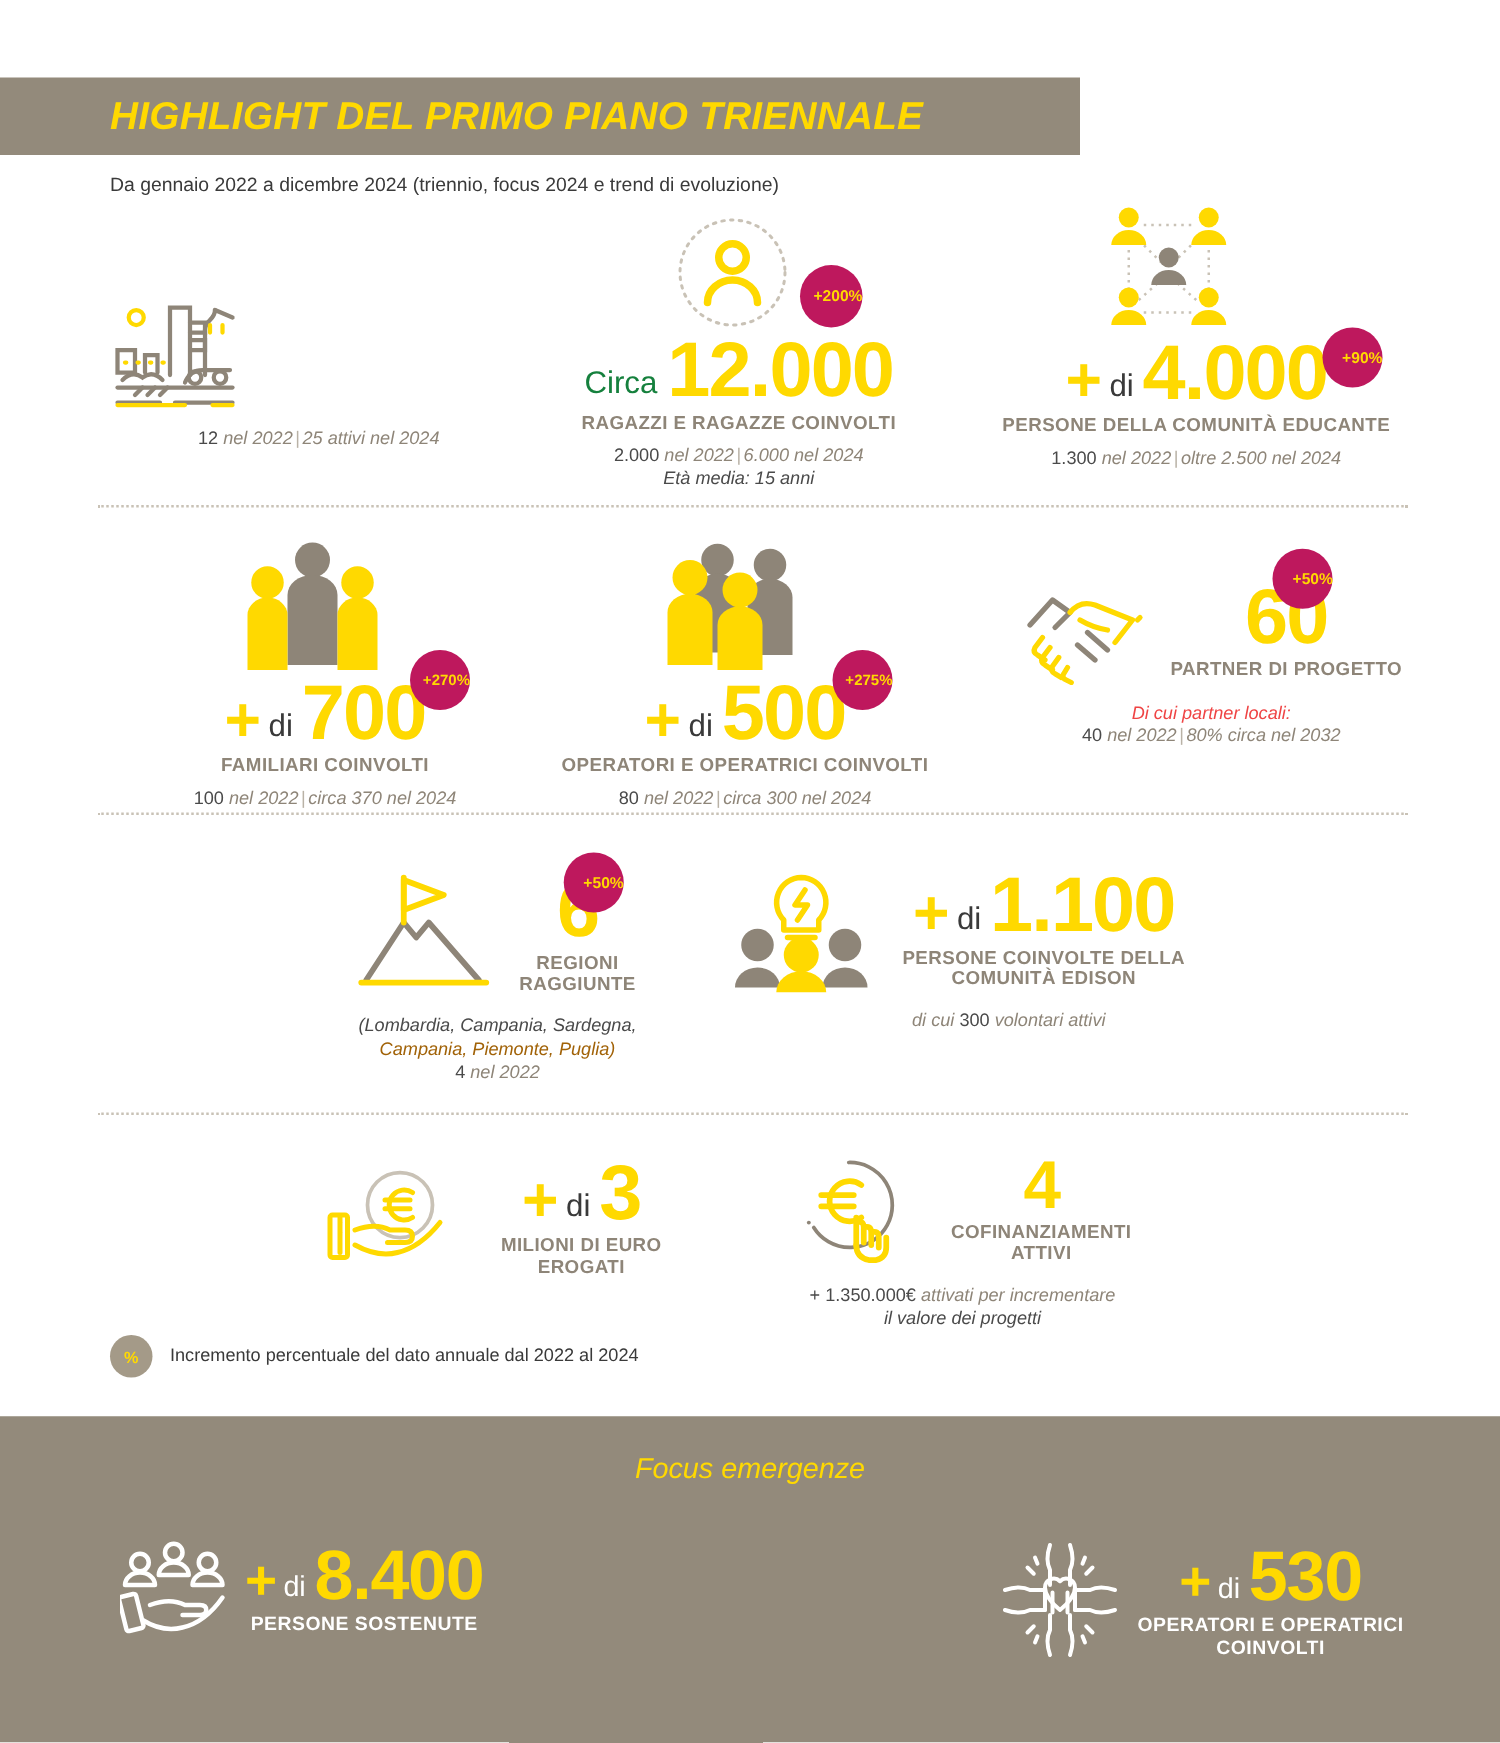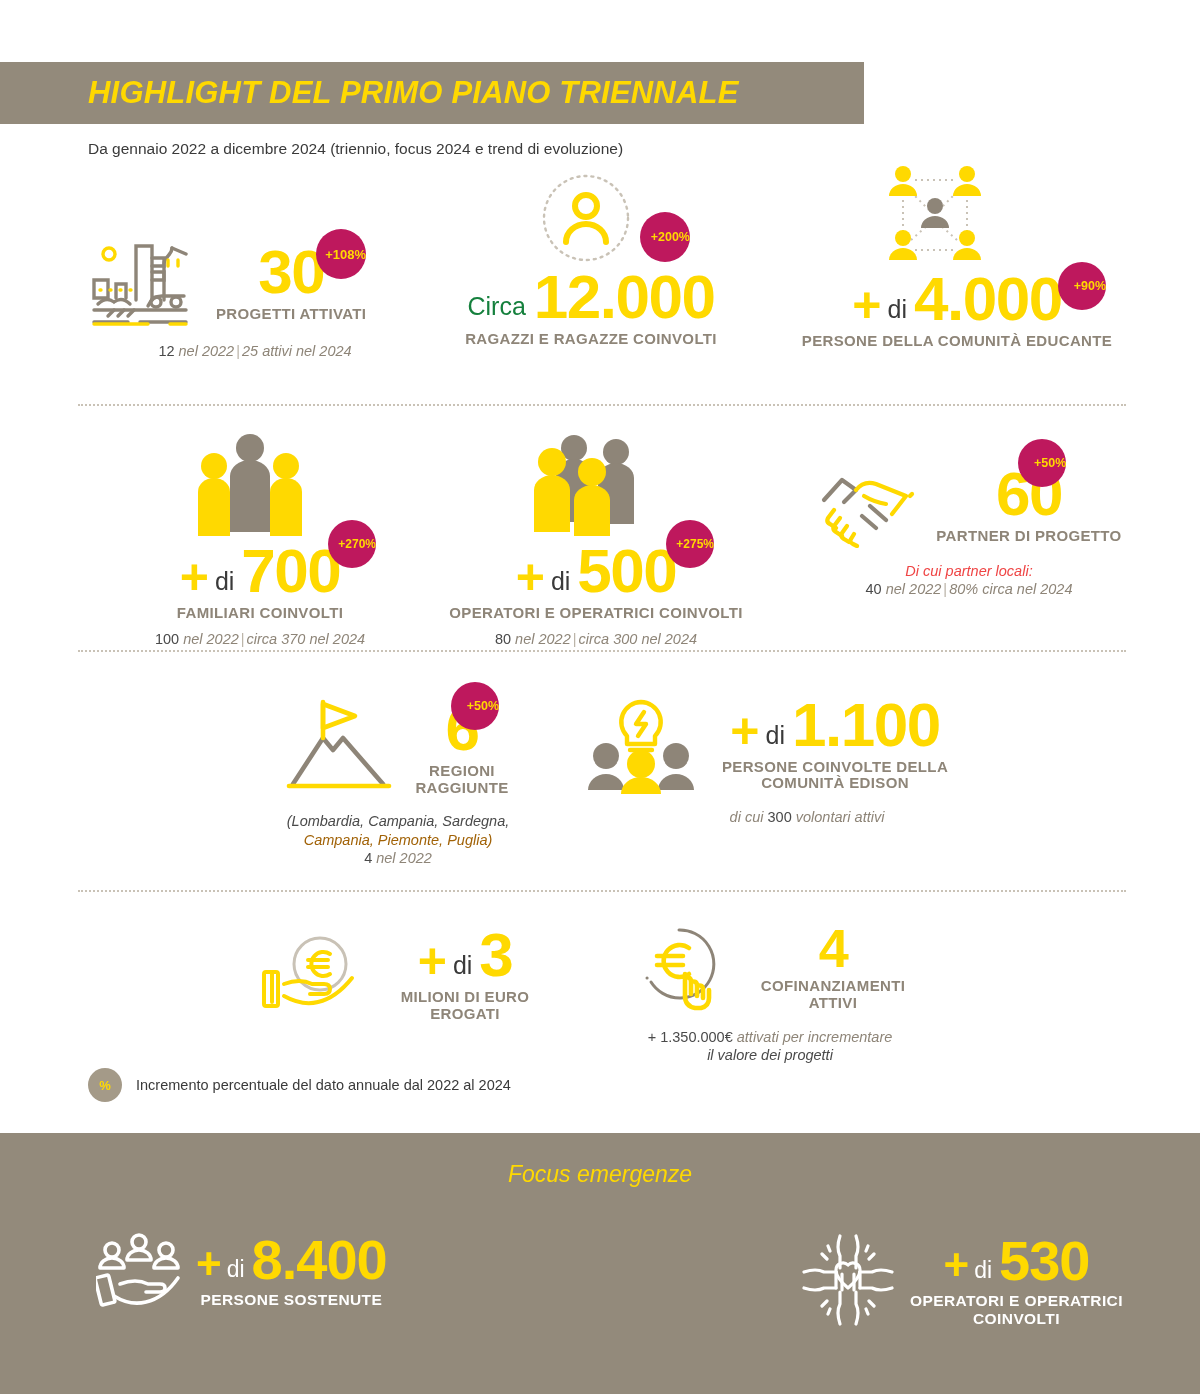--- a/index.html
+++ b/index.html
@@ -174,29 +174,20 @@
             <path d="M4 84 h34 M50 84 h46"></path>
           </g>
           <g fill="none" stroke="#ffd900" stroke-width="3.4" stroke-linecap="round">
             <circle cx="19" cy="16" r="6"></circle>
             <path d="M78 22 v6 M88 22 v6"></path>
             <path d="M10 52 h1 M20 52 h1 M30 52 h1 M40 52 h1"></path>
             <path d="M4 86 h54 M80 86 h16"></path>
           </g>
         </svg>
       </span>
-      <div style="position:relative;margin-left:16px;">
-        <div class="val-row">
-          <span class="bignum">30</span>
-        </div>
-        <div class="label">PROGETTI ATTIVATI</div>
-        <div class="badge" style="width:50px;height:50px;font-size:13px;left:100px;top:-14px;">
-          <span>+108%</span>
-        </div>
-      </div>
     </div>
     <div class="sub" style="margin-top:14px;">
       <span class="dark" style="font-style:normal;">12</span>
       <span>nel 2022</span><span class="sep">|</span><span>25</span>
       <span>attivi nel 2024</span>
     </div>
   </div>
 
   <div class="stat" id="s-ragazzi">
     <div style="position:relative;height:96px;">
@@ -209,20 +200,26 @@
       </span>
       <div class="badge" style="width:50px;height:50px;font-size:12.5px;left:208px;top:40px;">
         <span>+200%</span>
       </div>
     </div>
     <div class="val-row">
       <span class="circa">Circa</span>
       <span class="bignum">12.000</span>
     </div>
     <div class="label">RAGAZZI E RAGAZZE COINVOLTI</div>
+    <div class="sub">
+      <span class="dark" style="font-style:normal;">2.000</span>
+      <span>nel 2022</span><span class="sep">|</span><span>6.000</span>
+      <span>nel 2024</span>
+      <div style="color:#4a4a4a;">Età media: 15 anni</div>
+    </div>
   </div>
 
   <div class="stat" id="s-comunita">
     <div style="position:relative;height:108px;">
       <span style="position:absolute;left:105px;top:0;">
         <svg width="115" height="108" viewBox="0 0 115 108">
           <g stroke="#c9c2b6" stroke-width="2" stroke-dasharray="2 4" fill="none">
             <path d="M38 18 h38 M38 88 h38 M26 32 v44 M90 32 v44"></path>
             <path d="M34 30 l18 18 M80 30 l-18 18 M34 78 l18 -16 M80 78 l-18 -16"></path>
           </g>
@@ -247,20 +244,25 @@
       <div class="val-row">
         <span class="plus">+</span>
           <span class="di">di</span>
         <span class="bignum">4.000</span>
       </div>
       <div class="badge" style="width:48px;height:48px;font-size:12.5px;left:286px;top:-8px;">
         <span>+90%</span>
       </div>
     </div>
     <div class="label">PERSONE DELLA COMUNITÀ EDUCANTE</div>
+    <div class="sub">
+      <span class="dark" style="font-style:normal;">1.300</span>
+      <span>nel 2022</span><span class="sep">|</span><span>oltre 2.500</span>
+      <span>nel 2024</span>
+    </div>
   </div>
 
   <div class="stat" id="s-familiari">
     <div style="position:relative;height:110px;">
       <span style="position:absolute;left:92px;top:0;">
         <svg width="116" height="106" viewBox="0 0 116 106">
           <g fill="#8e8578">
             <circle cx="58" cy="16" r="14"></circle>
             <path d="M38 44 a20 16 0 0 1 40 0 v56 h-40z"></path>
           </g>
@@ -355,21 +357,21 @@
         <div class="badge" style="width:48px;height:48px;font-size:12.5px;left:82px;top:-26px;">
           <span>+50%</span>
         </div>
       </div>
     </div>
     <div class="sub" style="margin-top:14px;">
       <div style="color:#ef4444;">Di cui partner locali:</div>
       <div>
         <span class="dark" style="font-style:normal;">40</span>
         <span>nel 2022</span><span class="sep">|</span><span>80%</span>
-        <span>circa nel 2024</span>
+        <span>circa nel 2032</span>
       </div>
     </div>
   </div>
 
   <div class="stat" id="s-regioni">
     <div class="icon-row" style="justify-content:center;position:relative;align-items:flex-start;">
       <span>
         <svg width="118" height="100" viewBox="0 0 118 100">
           <g fill="none" stroke="#8e8578" stroke-width="4.6" stroke-linejoin="round" stroke-linecap="round">
             <path d="M14 90 L44 44 l10 12 l10 -12 L104 90"></path>

